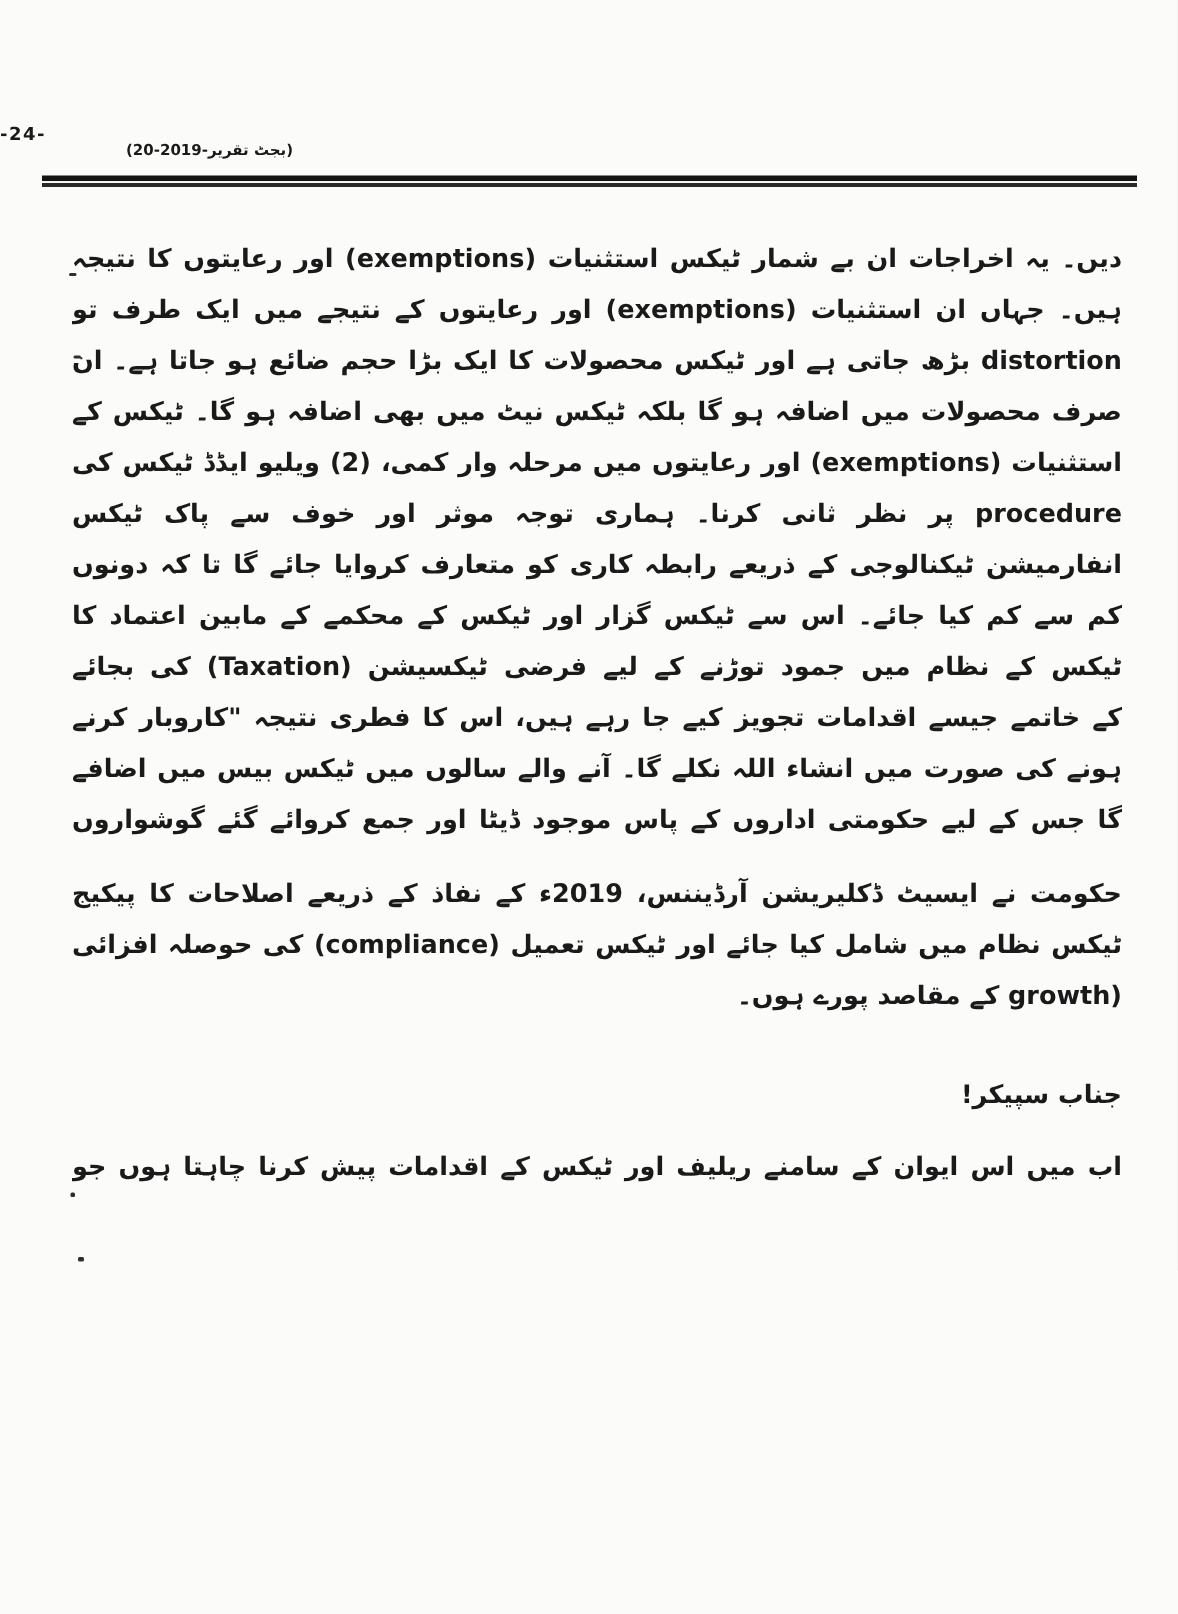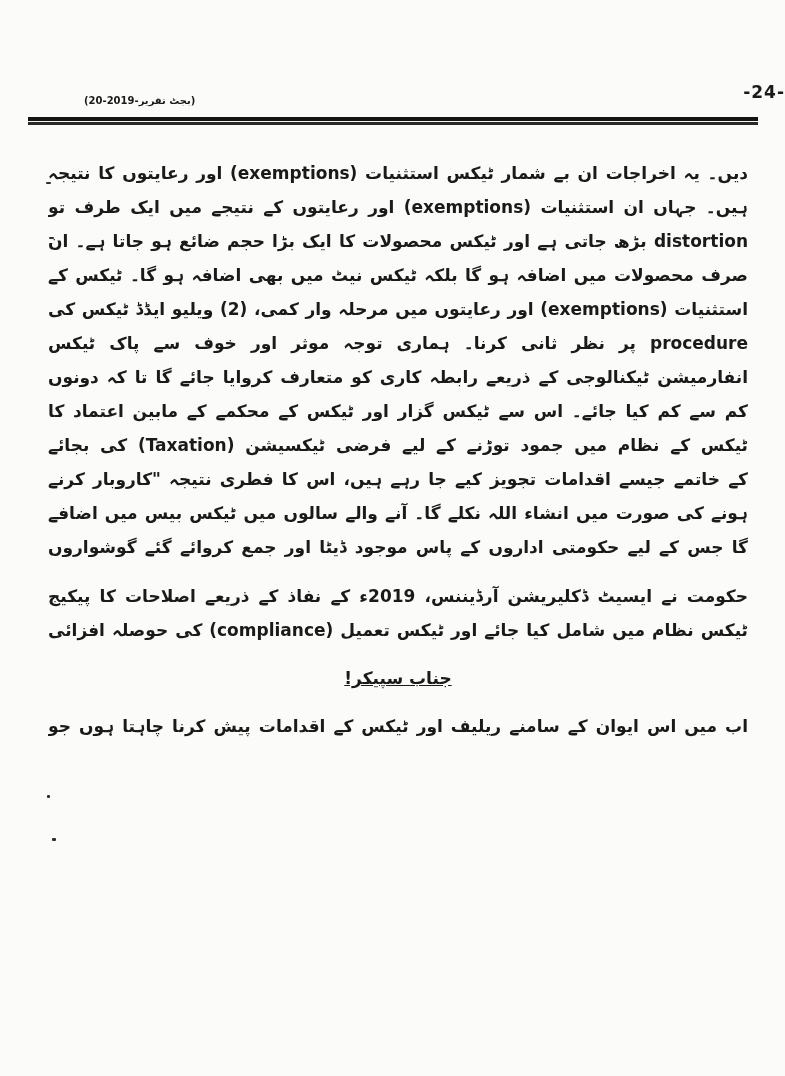--- a/index.html
+++ b/index.html
@@ -3,41 +3,41 @@
 <meta charset="utf-8">
 <style>
   html,body{margin:0;padding:0;}
   body{background:#d9d9d7;font-family:"DejaVu Sans",sans-serif;}
   .sheet{
     position:relative;width:785px;height:1076px;margin:0 auto;
     background:#fbfbf9;color:#1a1a1a;overflow:hidden;
   }
   
   .page-number{
-    position:absolute;top:82px;left:0;right:0;text-align:right;
-    font-size:17px;font-weight:bold;letter-spacing:1px;
+    position:absolute;top:82px;left:0;right:0;text-align:left;
+    font-size:12px;font-weight:bold;letter-spacing:1px;
   }
   .header-label{
     position:absolute;top:95px;left:84px;direction:rtl;
     font-size:10px;font-weight:bold;white-space:nowrap;
   }
   .header-rule{
     position:absolute;top:117px;left:28px;width:730px;height:9px;
     background:linear-gradient(180deg,#141414 0px,#141414 4px,#f6f6f4 4px,#f6f6f4 5px,#2a2a2a 5px,#2a2a2a 8px,rgba(0,0,0,0) 8px);
   }
   
   .bodytext{
     position:absolute;top:156px;right:37px;width:700px;
     direction:rtl;font-size:17px;font-weight:600;line-height:34px;
   }
   .bodytext .line{height:34px;overflow:hidden;}
   .jline{text-align:justify;text-align-last:justify;}
   .rline{text-align:right;text-align-last:right;}
   .para2{margin-top:15px;}
-  .speaker-heading{margin-top:14px;height:34px;overflow:hidden;text-align:center;text-decoration:underline;}
+  .speaker-heading{margin-top:32px;height:34px;overflow:hidden;text-align:right;}
   .para3{margin-top:14px;}
   
   .art{position:absolute;background:#2e2e2e;border-radius:1px;}
 </style>
 </head>
 <body>
 
 <div class="sheet">
 
   <div class="page-number">-24-</div>
@@ -57,20 +57,21 @@
       <div class="line jline">کم سے کم کیا جائے۔ اس سے ٹیکس گزار اور ٹیکس کے محکمے کے مابین اعتماد کا فقدان کم ہو گا اور ٹیکس compliance کی لاگت بھی کم ہو گی۔</div>
       <div class="line jline">ٹیکس کے نظام میں جمود توڑنے کے لیے فرضی ٹیکسیشن (Taxation) کی بجائے حقیقی آمدن پر ٹیکسیشن اور غیر ضروری ود ہولڈنگ ٹیکسز</div>
       <div class="line jline">کے خاتمے جیسے اقدامات تجویز کیے جا رہے ہیں، اس کا فطری نتیجہ "کاروبار کرنے میں آسانی کے انڈیکس" میں پاکستان کی رینکنگ بہتر</div>
       <div class="line jline">ہونے کی صورت میں انشاء اللہ نکلے گا۔ آنے والے سالوں میں ٹیکس بیس میں اضافے کے لیے معیشت کو دستاویزی شکل دینا سب سے اہم ہو</div>
       <div class="line jline">گا جس کے لیے حکومتی اداروں کے پاس موجود ڈیٹا اور جمع کروائے گئے گوشواروں میں موجود ڈیٹا کا تفصیلی تجزیہ کیا جائے گا۔</div>
     </div>
 
     <div class="para2">
       <div class="line jline">حکومت نے ایسیٹ ڈکلیریشن آرڈیننس، 2019ء کے نفاذ کے ذریعے اصلاحات کا پیکیج متعارف کروا دیا ہے، تا کہ غیر دستاویزی معیشت کو</div>
       <div class="line jline">ٹیکس نظام میں شامل کیا جائے اور ٹیکس تعمیل (compliance) کی حوصلہ افزائی سے معاشی بحالی و نمو ‎(economic revival and</div>
+      <div class="line rline">growth)‎ کے مقاصد پورے ہوں۔</div>
     </div>
 
     <div class="speaker-heading">جناب سپیکر!</div>
 
     <div class="para3">
       <div class="line jline">اب میں اس ایوان کے سامنے ریلیف اور ٹیکس کے اقدامات پیش کرنا چاہتا ہوں جو اس بجٹ میں تجویز کیے گئے ہیں، ان کا آغاز کسٹم ڈیوٹی سے</div>
     </div>
 
   </div>
 

